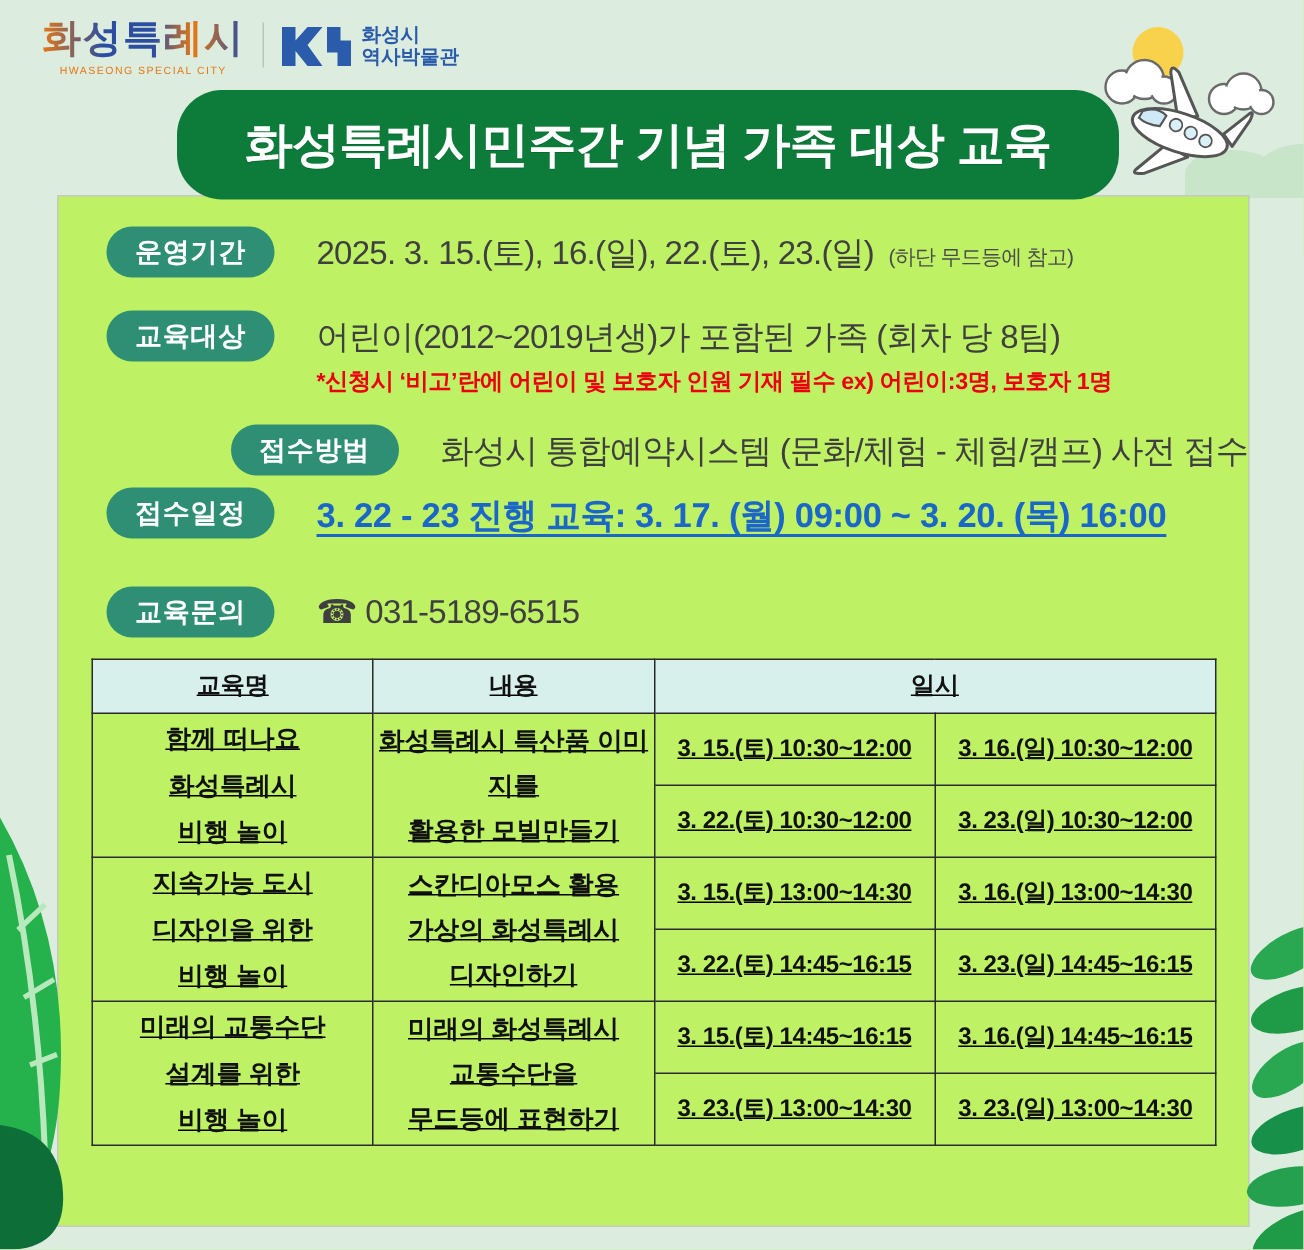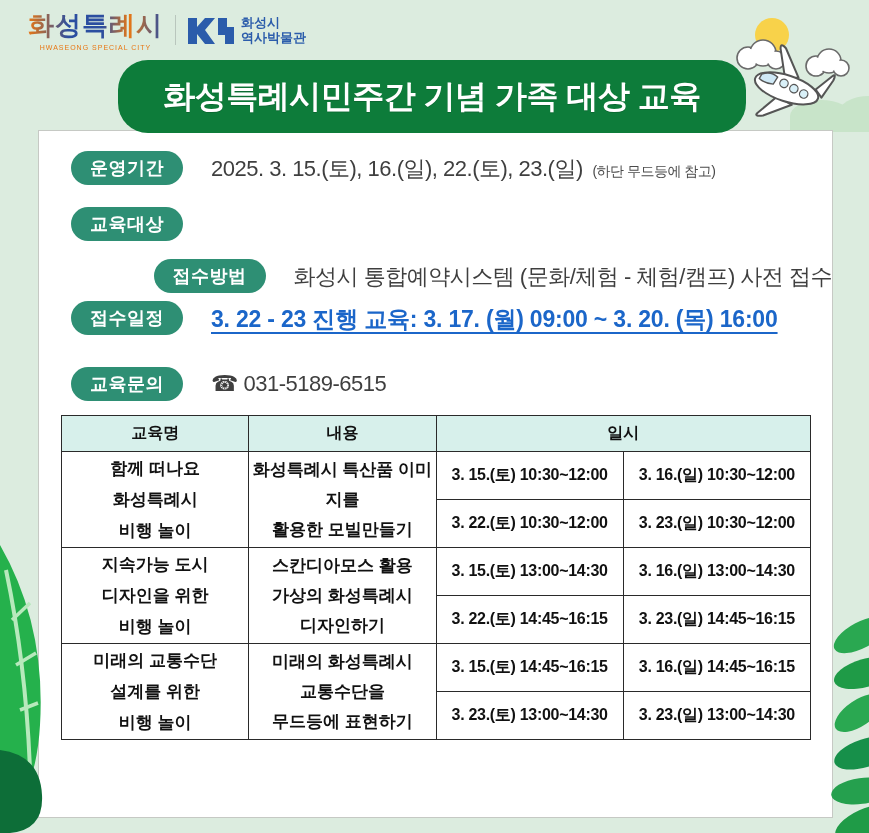--- a/index.html
+++ b/index.html
@@ -21,37 +21,37 @@
   .museum-logo{display:flex;align-items:center;gap:7px;}
   .museum-text{font-size:13px;line-height:15px;color:#2b5cab;font-weight:bold;}
 
   
   .banner{position:absolute;left:118px;top:60px;width:628px;height:73px;background:#0d7c3a;
     border-radius:30px;display:flex;align-items:center;justify-content:center;z-index:3;}
   .banner span{color:#ffffff;font-size:32px;font-weight:bold;letter-spacing:-0.5px;
     text-shadow:0 1px 0 rgba(0,0,0,0.15);}
 
   
-  .panel{position:absolute;left:38px;top:130px;width:795px;height:688px;background:#ffffff;
+  .panel{position:absolute;left:38px;top:130px;width:795px;height:688px;background:#bef264;
     border:1px solid #c6c9c4;z-index:2;padding:20px 0 0 32px;}
 
   .irow{display:flex;align-items:flex-start;}
   .pill{flex:0 0 112px;height:34px;background:#2e8f74;border-radius:18px;color:#fff;
     font-size:18px;font-weight:bold;display:flex;align-items:center;justify-content:center;
     letter-spacing:0.5px;}
   .itext{margin-left:28px;padding-top:3px;font-size:22px;color:#3f3f3f;letter-spacing:-0.5px;}
   .inote{font-size:14px;color:#4a4a4a;margin-left:4px;}
   .iwarn{font-size:15.5px;color:#ec000f;font-weight:bold;margin-top:4px;letter-spacing:-0.3px;}
   .ilink{color:#1b66c9;font-weight:bold;font-size:23px;text-decoration:underline;
     text-underline-offset:5px;letter-spacing:-0.2px;}
   .iphone{font-size:22px;color:#3f3f3f;padding-top:4px;}
 
   
   table.sched{border-collapse:collapse;margin-top:14px;margin-left:-10px;width:750px;
-    table-layout:fixed;}
+    table-layout:fixed;text-decoration:underline;}
   table.sched th,table.sched td{border:1.6px solid #2a2a2a;text-align:center;vertical-align:middle;}
   table.sched th{background:#d7f0eb;height:36px;font-size:16px;font-weight:bold;color:#111;}
   td.pname{width:227px;font-size:17px;font-weight:bold;color:#111;white-space:pre-line;
     line-height:31px;}
   td.pcontent{width:210px;font-size:17px;font-weight:bold;color:#111;white-space:pre-line;
     line-height:30px;}
   td.ptime{width:156px;height:47px;font-size:16px;font-weight:bold;color:#111;
     letter-spacing:-0.3px;border-top:1px solid #6a6a6a;border-bottom:1px solid #6a6a6a;}
   tr.prow-top td.ptime{border-top:1.6px solid #2a2a2a;}
   tr.prow-bot td.ptime{border-bottom:1.6px solid #2a2a2a;}
@@ -143,20 +143,24 @@
   <div class="irow" style="margin-bottom:22px;">
     <span class="pill">운영기간</span>
     <div class="itext">
       <span>2025. 3. 15.(토), 16.(일), 22.(토), 23.(일)</span>
       <span class="inote">(하단 무드등에 참고)</span>
     </div>
   </div>
 
   <div class="irow" style="margin-bottom:18px;">
     <span class="pill">교육대상</span>
+    <div class="itext">
+      <div>어린이(2012~2019년생)가 포함된 가족 (회차 당 8팀)</div>
+      <div class="iwarn">*신청시 ‘비고’란에 어린이 및 보호자 인원 기재 필수   ex) 어린이:3명, 보호자 1명</div>
+    </div>
   </div>
 
 
   <div class="irow" style="margin-bottom:8px;justify-content:flex-end;">
     <span class="pill">접수방법</span>
     <div class="itext">화성시 통합예약시스템 (문화/체험 - 체험/캠프) 사전 접수</div>
   </div>
 
   <div class="irow" style="margin-bottom:32px;">
     <span class="pill">접수일정</span>

